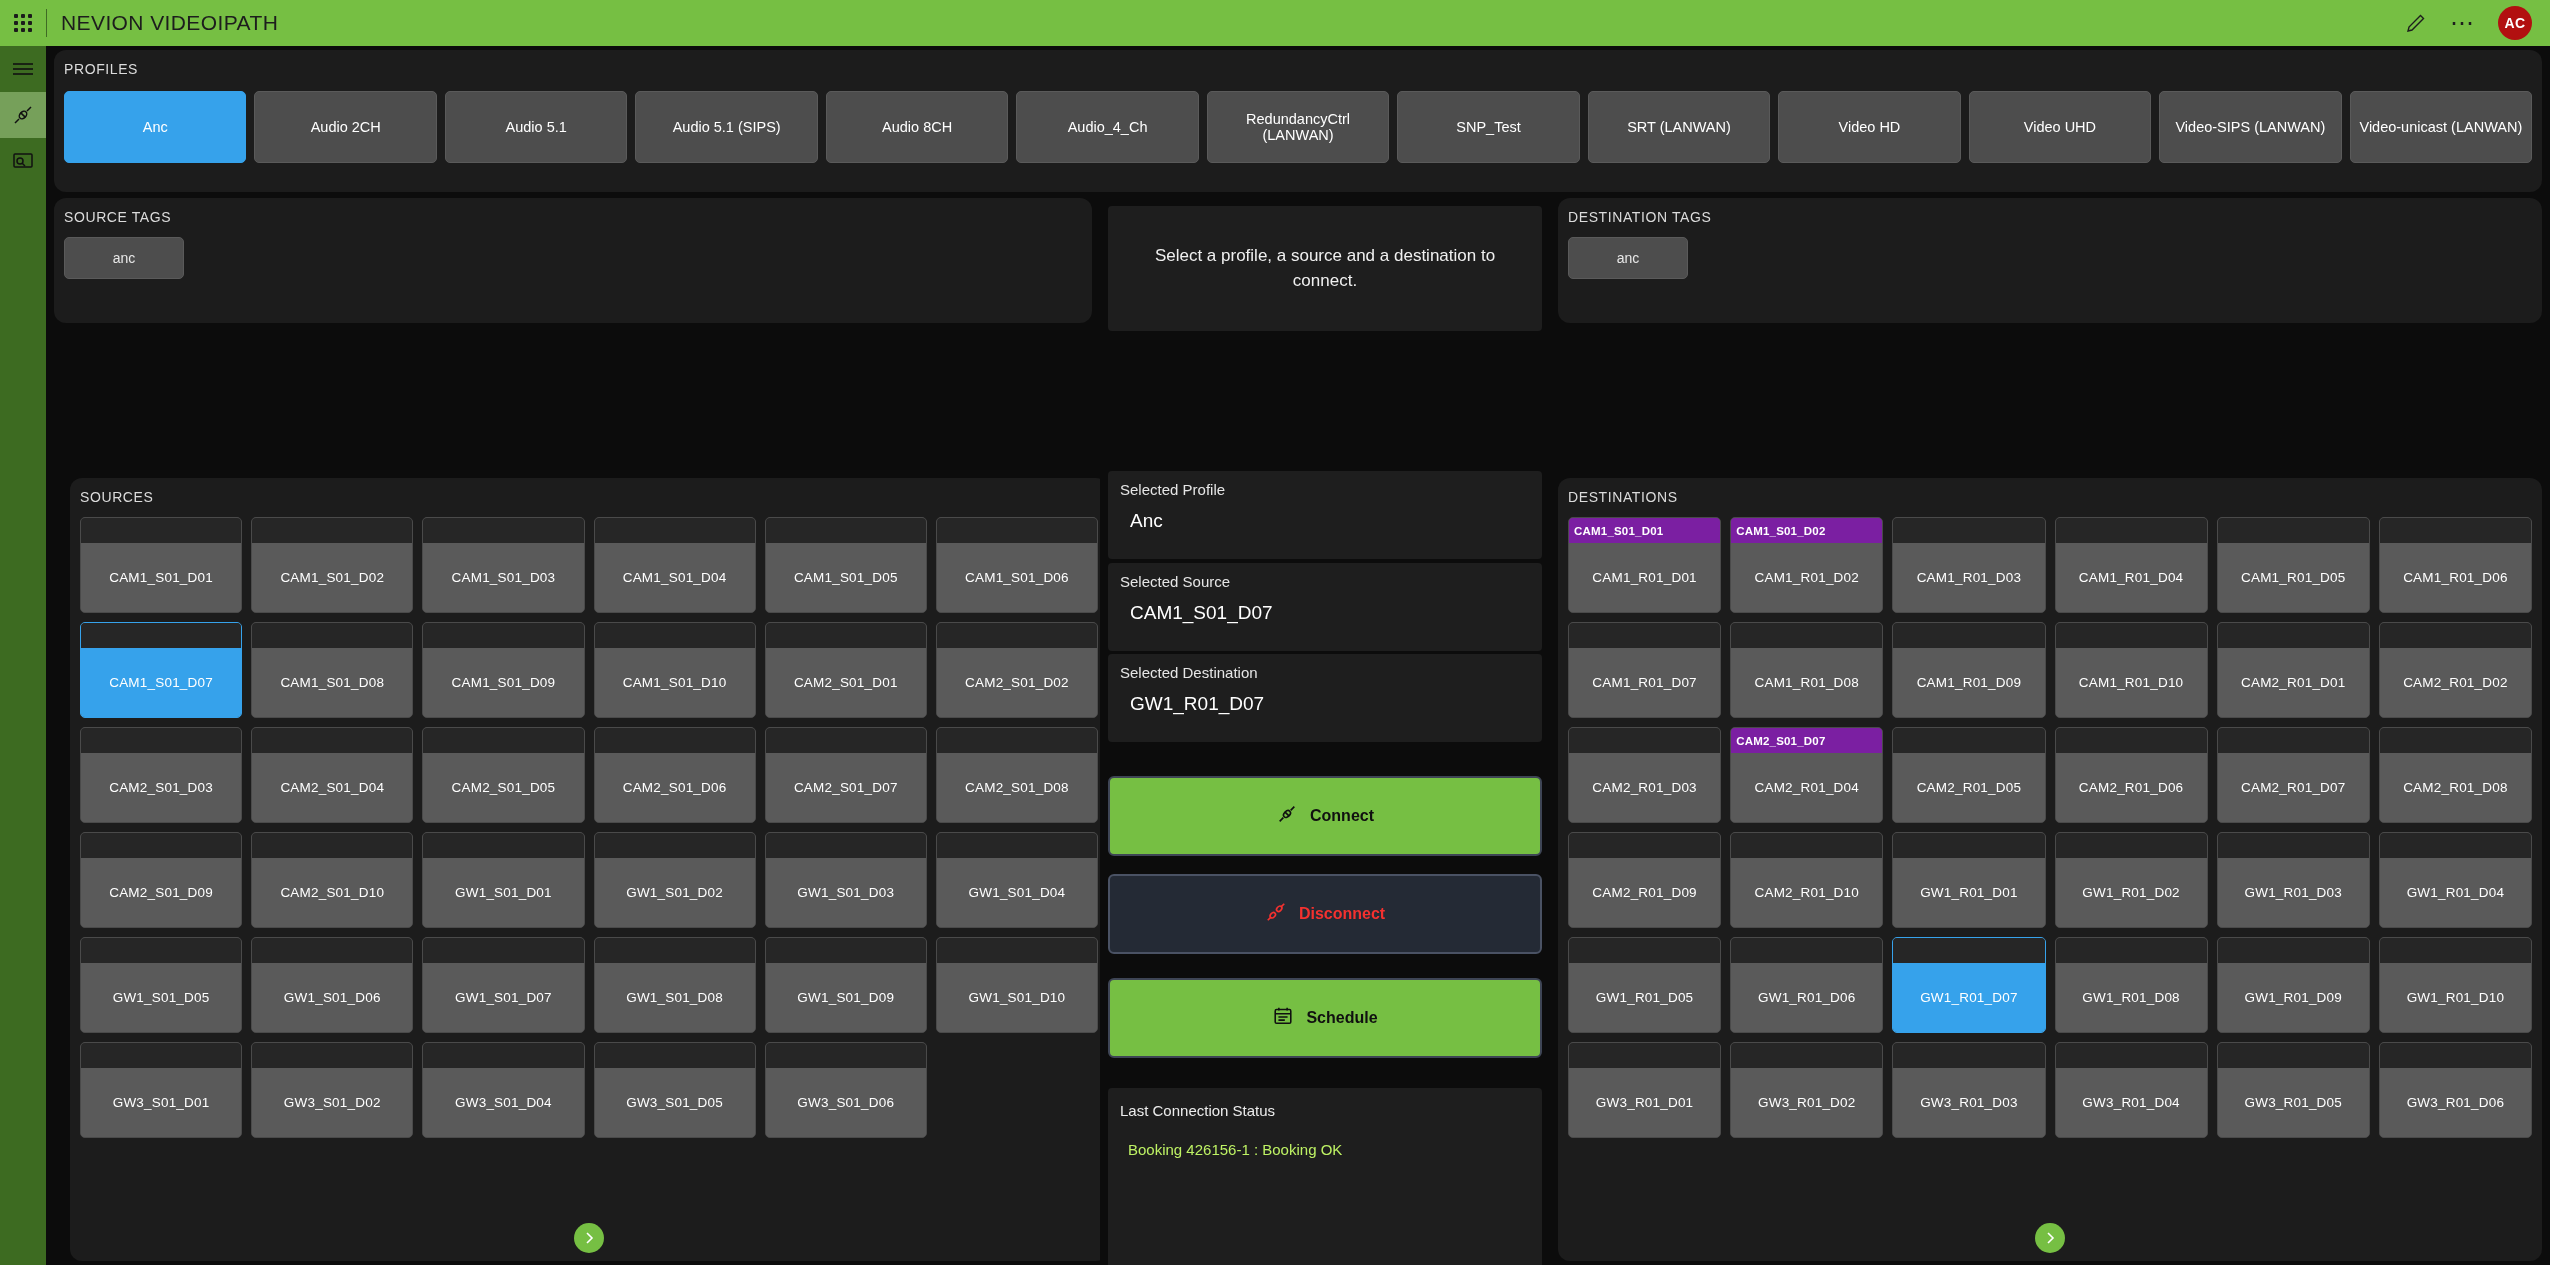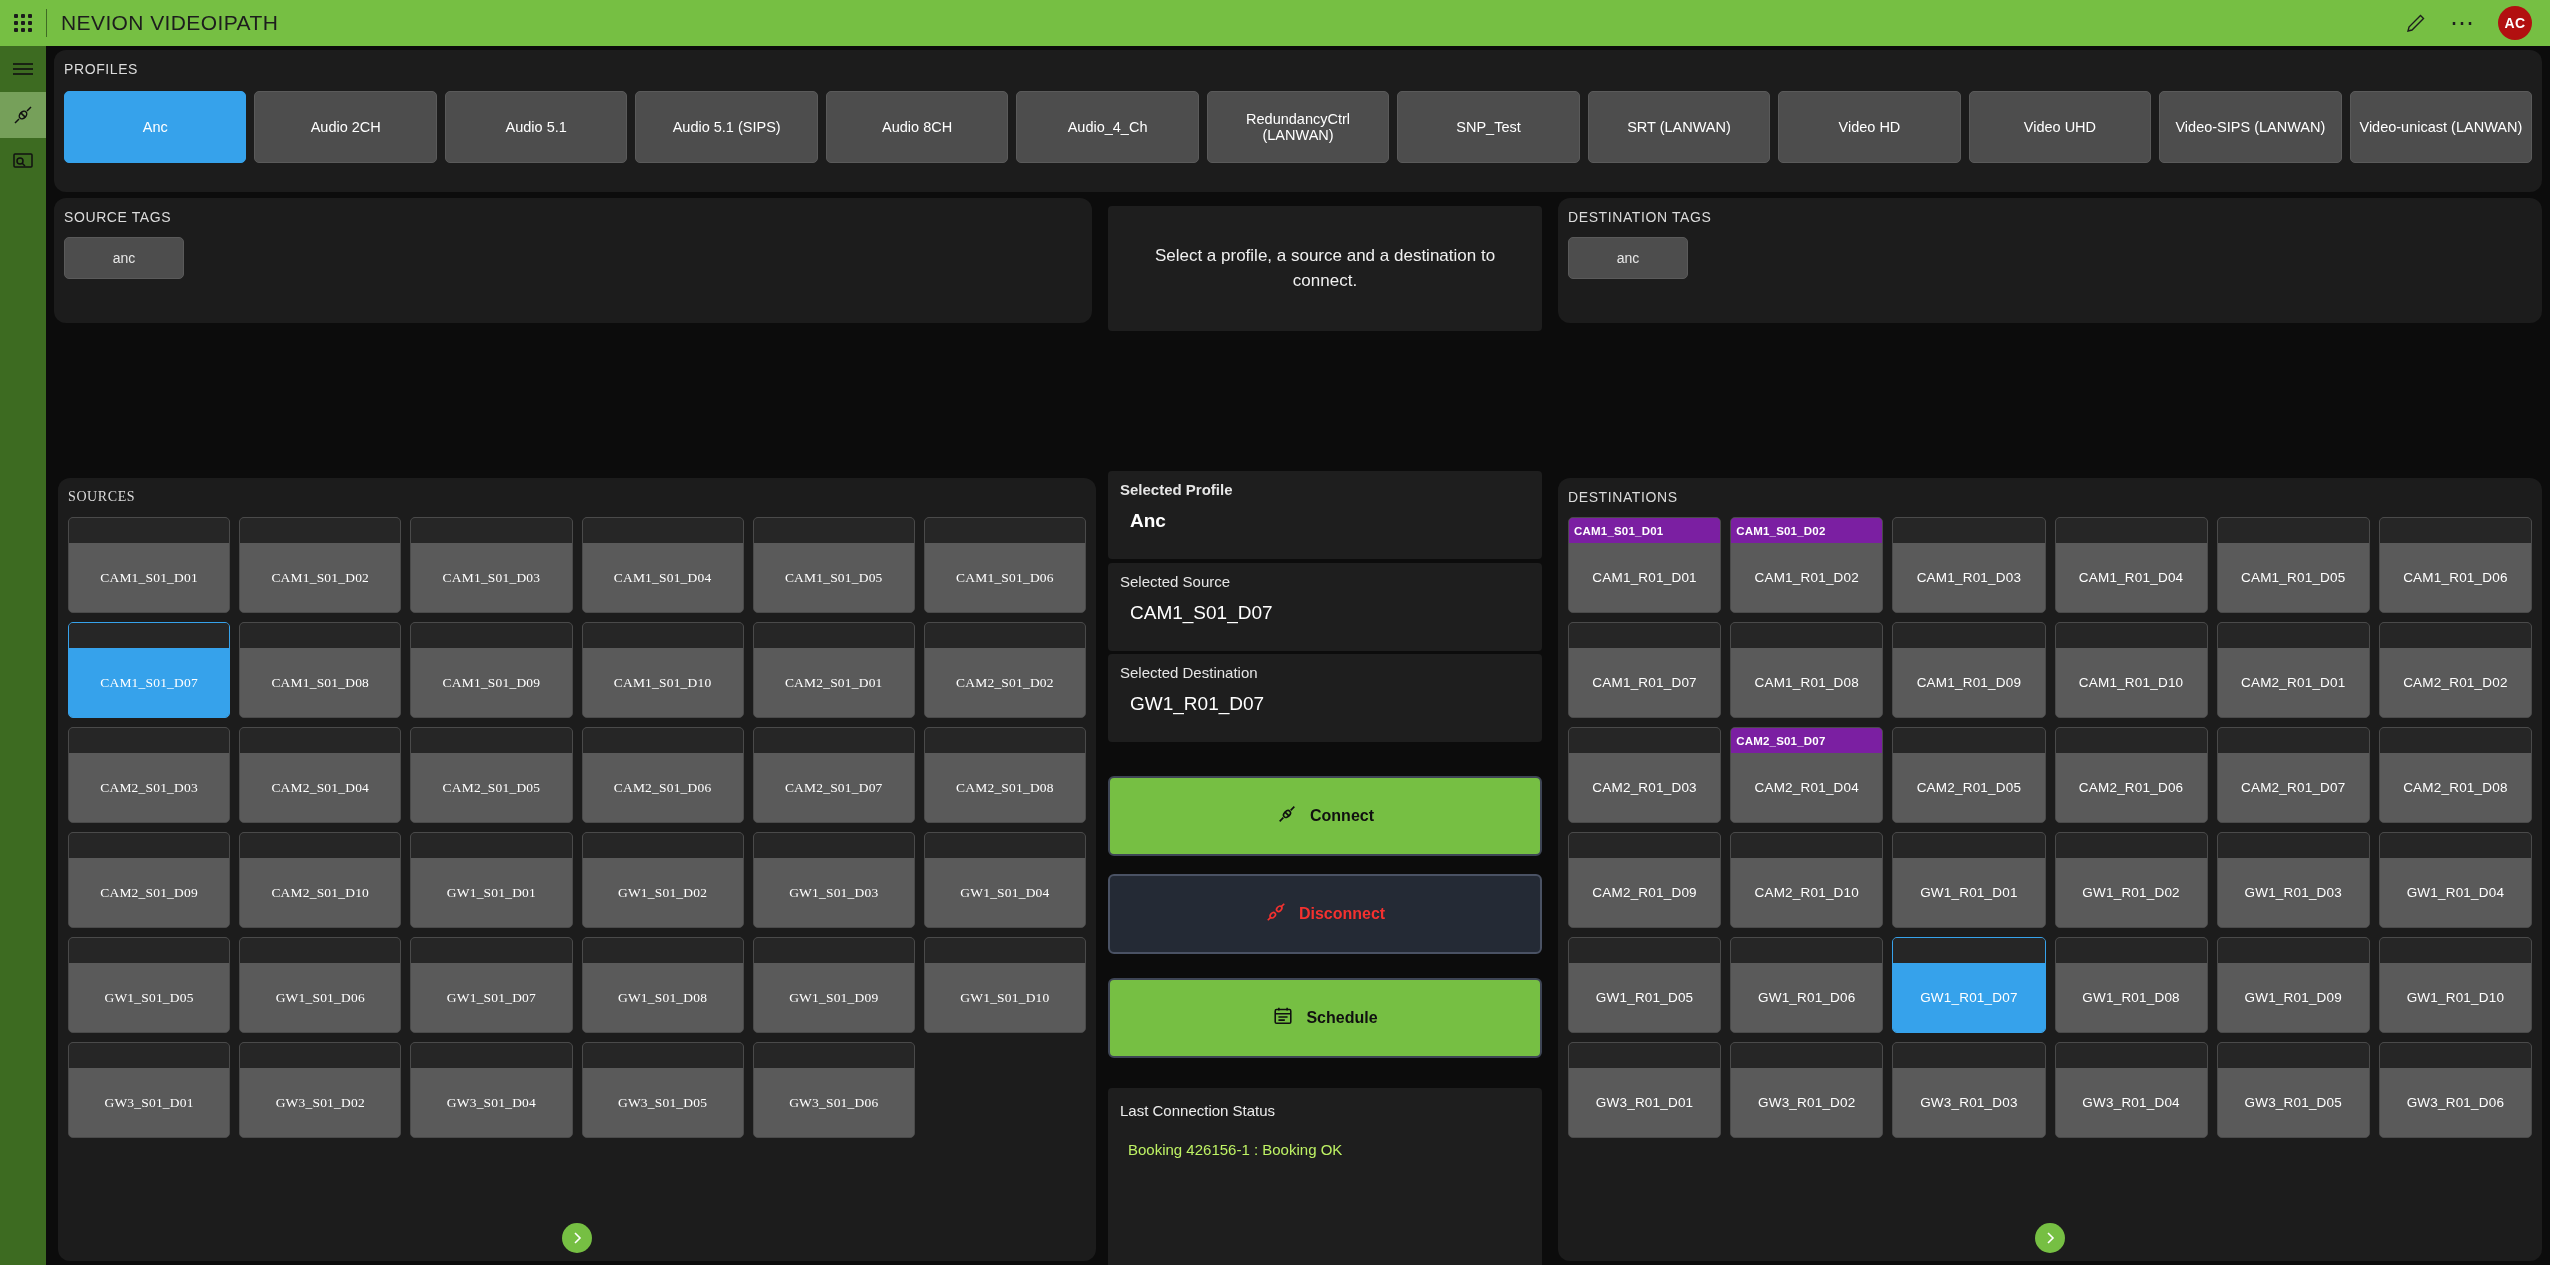--- a/index.html
+++ b/index.html
@@ -58,21 +58,21 @@
   #source-tags-panel { left: 8px; top: 152px; width: 1038px; height: 125px; }
   #dest-tags-panel { left: 1512px; top: 152px; width: 984px; height: 125px; }
   .tag-row { padding: 12px 0 0 10px; display: flex; gap: 8px; }
   .tag-chip {
     min-width: 120px; height: 42px; border-radius: 5px; background: #4d4d4d;
     border: 1px solid #5a5a5a; color: #e8e8e8; font-size: 14px;
     display: flex; align-items: center; justify-content: center; padding: 0 14px;
   }
 
   
-  #sources-panel { left: 12px; top: 432px; width: 1038px; height: 783px; font-family: Liberation Serif, serif; }
+  #sources-panel { left: 24px; top: 432px; width: 1038px; height: 783px; }
   #dest-panel   { left: 1512px; top: 432px; width: 984px; height: 783px; }
 
   .grid {
     display: grid; grid-template-columns: repeat(6, 1fr);
     gap: 9px; padding: 12px 10px 0 10px;
   }
   .tile {
     height: 96px; border-radius: 5px; border: 1px solid #4a4a4a;
     background: #5a5a5a; overflow: hidden; position: relative;
     display: flex; flex-direction: column;
@@ -101,21 +101,21 @@
 
   
   .center { position: absolute; left: 1054px; top: 152px; width: 450px; height: 1063px; background: #0c0c0c; }
   .card { background: #1e1e1e; border-radius: 4px; }
   #hint-card {
     position: absolute; left: 8px; top: 8px; width: 434px; height: 125px;
     display: flex; align-items: center; justify-content: center; text-align: center;
     padding: 0 22px; color: #f0f0f0; font-size: 17px; line-height: 1.45;
   }
   .field-card { position: absolute; left: 8px; width: 434px; height: 88px; padding: 10px 0 0 12px; }
-  #sel-profile-card { top: 273px; font-weight: bold; }
+  #sel-profile-card { top: 273px; }
   #sel-source-card  { top: 365px; }
   #sel-dest-card    { top: 456px; }
   .field-label { font-size: 15px; color: #e6e6e6; }
   .field-value { font-size: 19px; color: #ffffff; padding: 12px 0 0 10px; }
 
   .big-btn {
     position: absolute; left: 8px; width: 434px; height: 80px; border-radius: 6px;
     display: flex; align-items: center; justify-content: center; gap: 12px;
     font-size: 16px; font-weight: 700;
   }

